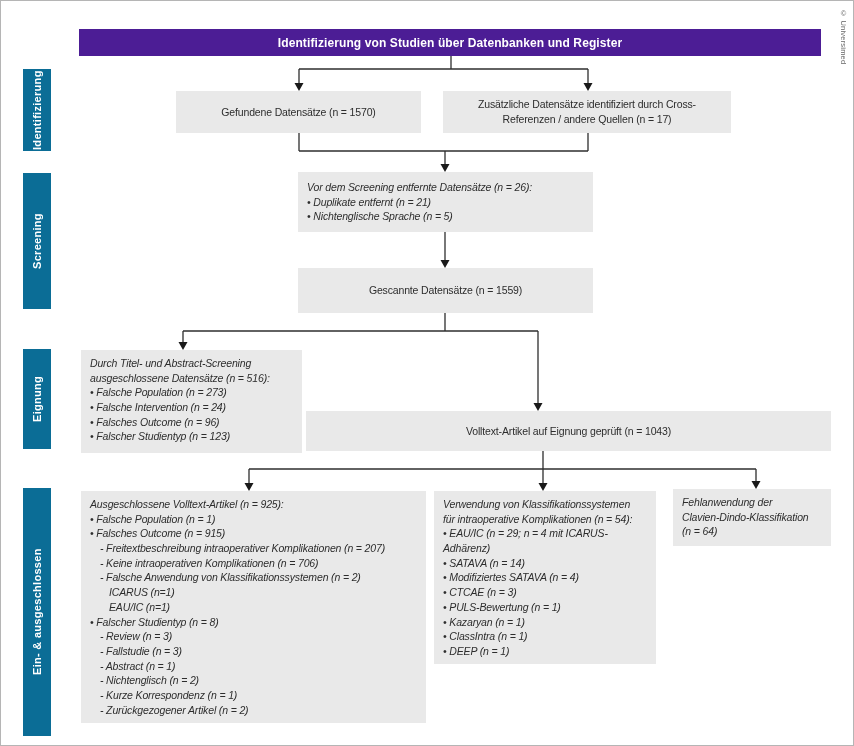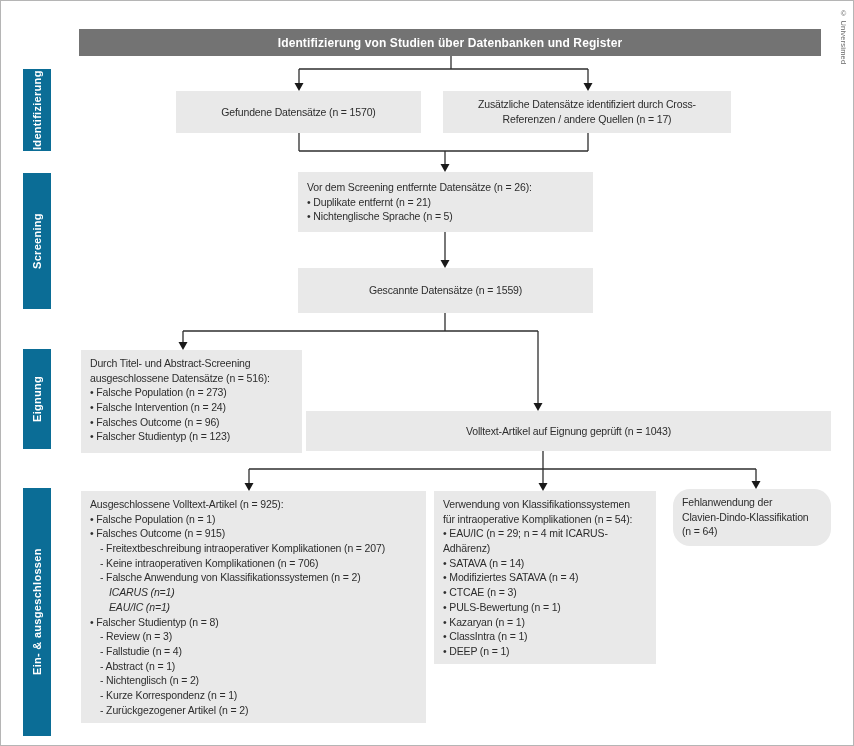--- a/index.html
+++ b/index.html
@@ -1,49 +1,49 @@
 <!DOCTYPE html>
 <html><head>
 <meta charset="utf-8">
 <style>
   * { margin:0; padding:0; box-sizing:border-box; }
   html,body { background:#ffffff; font-family:"Liberation Sans", sans-serif; }
   .frame { position:relative; width:854px; height:746px; background:#fff;
            border:1px solid #b5b5b5; overflow:hidden; }
 
   .banner { position:absolute; left:78px; top:28px; width:742px; height:27px;
-            background:#737373; color:#fff; font-size:12px; font-weight:bold;
+            background:#4c1d95; color:#fff; font-size:12px; font-weight:bold;
             display:flex; align-items:center; justify-content:center; letter-spacing:.1px; }
 
   .stage { position:absolute; left:22px; width:28px; background:#0b6d96; color:#fff;
            font-weight:bold; font-size:11px; display:flex; align-items:center; justify-content:center;
            writing-mode:vertical-rl; transform:rotate(180deg); letter-spacing:.3px; }
   #stage-0 { top:68px;  height:82px; }
   #stage-1 { top:172px; height:136px; }
   #stage-2 { top:348px; height:100px; }
   #stage-3 { top:487px; height:248px; }
 
   .gbox { position:absolute; background:#e9e9e9; color:#2d2d2d; font-size:10.5px;
           letter-spacing:-0.15px; line-height:1.4; }
   .center { display:flex; align-items:center; justify-content:center; text-align:center; padding:4px 12px; }
   .left   { padding:6px 9px; }
-  .line { white-space:nowrap; }
+  .line { white-space:nowrap;font-style:italic; }
   .wrap { white-space:normal; }
   .l1 { padding-left:10px; }
   .l2 { padding-left:19px; font-style:italic; }
 
   #box-a { left:175px; top:90px;  width:245px; height:42px; }
   #box-b { left:442px; top:90px;  width:288px; height:42px; }
   #box-c { left:297px; top:171px; width:295px; height:60px; padding-top:8px; }
   #box-d { left:297px; top:267px; width:295px; height:45px; }
   #box-e { left:80px;  top:349px; width:221px; height:103px; }
   #box-f { left:305px; top:410px; width:525px; height:40px; }
   #box-g { left:80px;  top:490px; width:345px; height:232px; }
   #box-h { left:433px; top:490px; width:222px; height:173px; }
-  #box-i { left:672px; top:488px; width:158px; height:57px;border-radius:17px; }
+  #box-i { left:672px; top:488px; width:158px; height:57px; }
 
   .connectors { position:absolute; left:0; top:0; pointer-events:none; }
   .connectors path { stroke:#2f2f2f; stroke-width:1.3; fill:none; }
   .connectors polygon { fill:#1a1a1a; }
 
   .credit { position:absolute; right:5px; top:8px; writing-mode:vertical-rl;
             font-size:7.5px; color:#666; letter-spacing:.2px; }
 </style>
 </head>
 <body>
@@ -82,21 +82,21 @@
     <div class="line">Ausgeschlossene Volltext-Artikel (n = 925):</div>
     <div class="line">• Falsche Population (n = 1)</div>
     <div class="line">• Falsches Outcome (n = 915)</div>
     <div class="line l1">- Freitextbeschreibung intraoperativer Komplikationen (n = 207)</div>
     <div class="line l1">- Keine intraoperativen Komplikationen (n = 706)</div>
     <div class="line l1">- Falsche Anwendung von Klassifikationssystemen (n = 2)</div>
     <div class="line l2">ICARUS (n=1)</div>
     <div class="line l2">EAU/IC (n=1)</div>
     <div class="line">• Falscher Studientyp (n = 8)</div>
     <div class="line l1">- Review (n = 3)</div>
-    <div class="line l1">- Fallstudie (n = 4)</div>
+    <div class="line l1">- Fallstudie (n = 3)</div>
     <div class="line l1">- Abstract (n = 1)</div>
     <div class="line l1">- Nichtenglisch (n = 2)</div>
     <div class="line l1">- Kurze Korrespondenz (n = 1)</div>
     <div class="line l1">- Zurückgezogener Artikel (n = 2)</div>
   </div>
 
   <div class="gbox left" id="box-h">
     <div class="line">Verwendung von Klassifikationssystemen</div>
     <div class="line">für intraoperative Komplikationen (n = 54):</div>
     <div class="line">• EAU/IC (n = 29; n = 4 mit ICARUS-</div>

